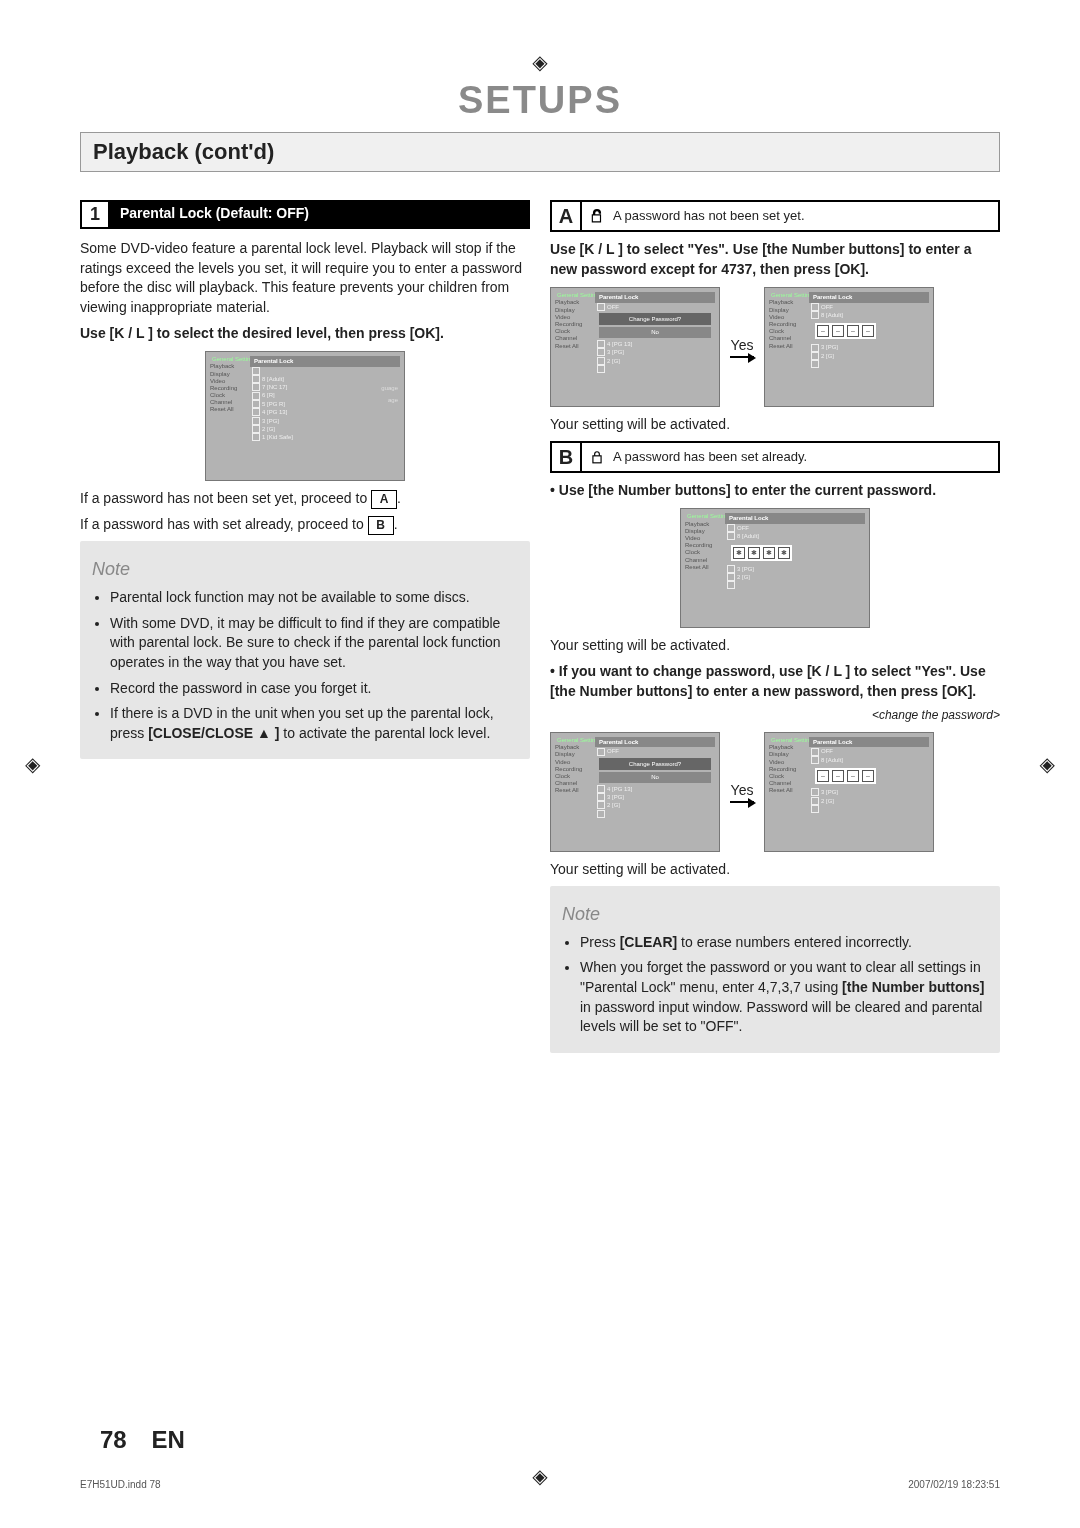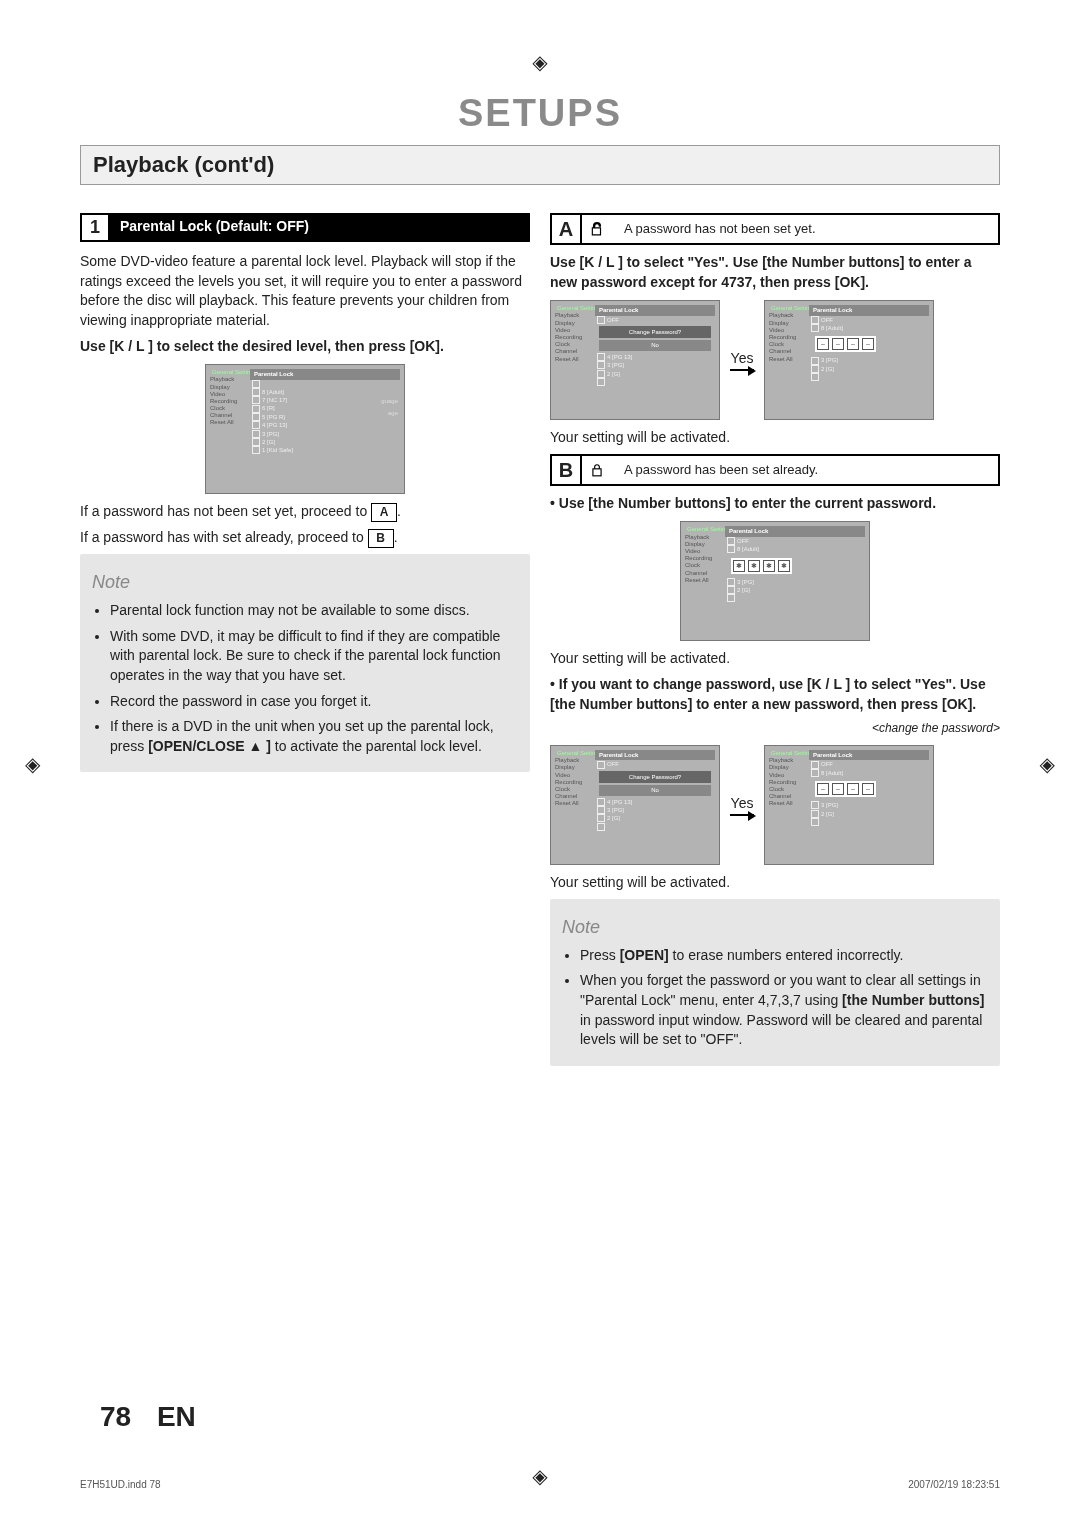--- a/index.html
+++ b/index.html
@@ -7,21 +7,21 @@
   padding: 0;
   background: #fff;
   font-family: "Segoe UI", "Helvetica Neue", Arial, sans-serif;
   color: #222;
   width: 1080px;
   height: 1528px;
   position: relative;
   box-sizing: border-box;
 }
 .page {
-  padding: 32px 80px 40px 80px;
+  padding: 19px 80px 40px 80px;
 }
 .crosshair-top {
   position: absolute;
   top: 50px;
   left: 50%;
   transform: translateX(-50%);
   font-size: 20px;
 }
 .crosshair-bottom {
   position: absolute;
@@ -171,21 +171,21 @@
   font-weight: 800;
   font-size: 20px;
   display:flex;
   align-items:center;
   justify-content:center;
 }
 .callout-body {
   flex:1;
   display:flex;
   align-items:center;
-  gap:20px;
+  gap:9px;
   padding: 2px 8px;
   font-size: 13px;
 }
 .lock-icon {
   width: 14px;
   height: 14px;
 }
 .yes-arrow {
   display:flex;
   align-items:center;
@@ -233,23 +233,23 @@
   display:flex;
   justify-content:center;
   margin:8px 0;
 }
 .single-gui .gui-box { width:190px; height:120px; }
 .yes-label {
   font-size: 14px;
 }
 .footer {
   position: absolute;
-  bottom: 95px;
+  bottom: 74px;
   left: 100px;
-  font-size: 28px;
+  font-size: 24px;
   font-weight: 800;
 }
 .footer-page { margin-right: 18px; }
 .footnote-left {
   position:absolute;
   bottom: 38px;
   left: 80px;
   font-size: 10px;
   color:#555;
 }
@@ -378,21 +378,21 @@
       <div class="para">
         <span>If a password has with set already, proceed to </span><span class="inline-box">B</span>.
       </div>
 
       <div class="note-box">
         <div class="note-title">Note</div>
         <ul>
           <li>Parental lock function may not be available to some discs.</li>
           <li>With some DVD, it may be difficult to find if they are compatible with parental lock. Be sure to check if the parental lock function operates in the way that you have set.</li>
           <li>Record the password in case you forget it.</li>
-          <li>If there is a DVD in the unit when you set up the parental lock, press <b>[OPEN/CLOSE</b> ▲ <b>]</b> to activate the parental lock level.</li>
+          <li>If there is a DVD in the unit when you set up the parental lock, press <b>[CLOSE/CLOSE</b> ▲ <b>]</b> to activate the parental lock level.</li>
         </ul>
       </div>
     </div>
 
     <div class="col">
       <div class="callout">
         <div class="callout-letter">A</div>
         <div class="callout-body">
           <svg class="lock-icon" viewBox="0 0 24 24">
               <path d="M6 10V7a6 6 0 0112 0h-2a4 4 0 00-8 0v3h10v12H4V10h2z" fill="none" stroke="#000" stroke-width="2"></path>
@@ -633,21 +633,21 @@
               </div>
           </div>
         </div>
       </div>
 
       <div class="para">Your setting will be activated.</div>
 
       <div class="note-box">
         <div class="note-title">Note</div>
         <ul>
-          <li>Press <b>[OPEN]</b> to erase numbers entered incorrectly.</li>
+          <li>Press <b>[CLEAR]</b> to erase numbers entered incorrectly.</li>
           <li>When you forget the password or you want to clear all settings in "Parental Lock" menu, enter 4,7,3,7 using <b>[the Number buttons]</b> in password input window. Password will be cleared and parental levels will be set to "OFF".</li>
         </ul>
       </div>
     </div>
   </div>
 </div>
 
 <div class="footer">
   <span class="footer-page">78</span>
   <span>EN</span>

